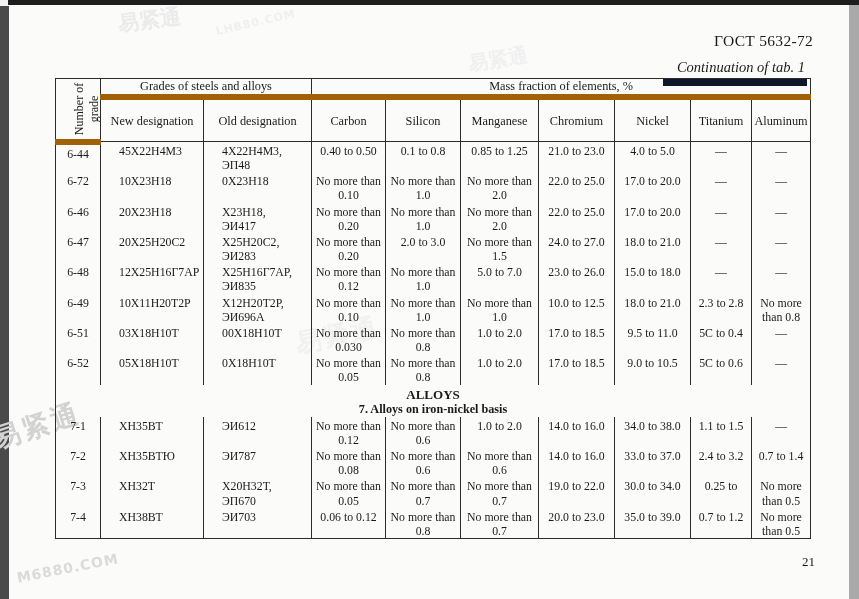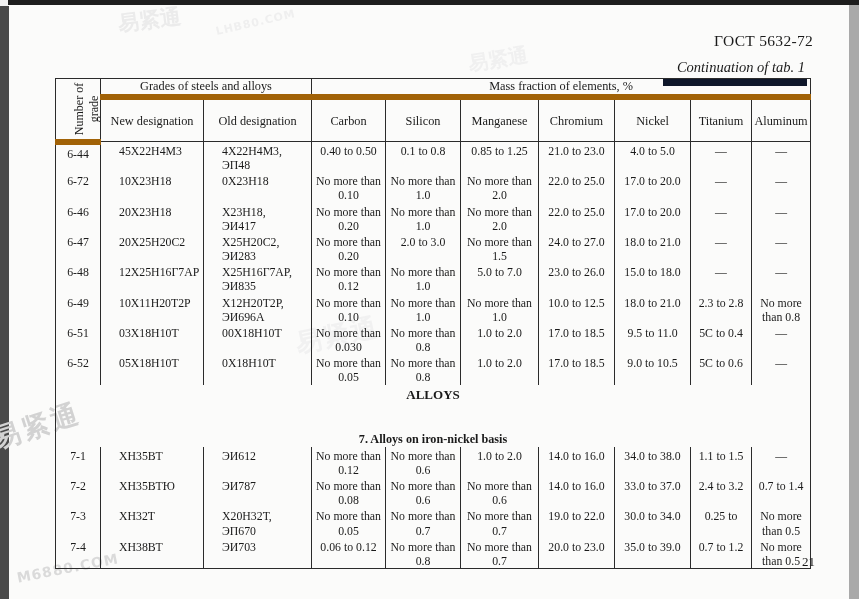--- a/index.html
+++ b/index.html
@@ -47,21 +47,21 @@
   th.corner{vertical-align:middle;padding:0;}
   .vert{
     display:block;width:62px;margin:0 auto;
     transform:rotate(-90deg);
     font-size:12px;line-height:1.25;white-space:pre-line;
   }
   tbody tr{height:29px;}
   tbody td.left{text-align:left;padding-left:18px;}
   td.section{border:none;padding-top:2px;}
   td.section .sec-title{font-weight:bold;font-size:13px;text-align:center;}
-  td.section .sec-sub{font-weight:bold;font-size:12.2px;text-align:center;margin-top:30px;}
+  td.section .sec-sub{font-weight:bold;font-size:12.2px;text-align:center;}
   tr.section-row{height:30px;}
 
   .wm{position:absolute;pointer-events:none;font-family:"DejaVu Sans",sans-serif;font-weight:bold;white-space:nowrap;}
   .wm1{left:118px;top:6px;font-size:21px;transform:rotate(-7deg);color:#ebebeb;}
   .wm2{left:215px;top:16px;font-size:11px;transform:rotate(-13deg);color:#efefef;letter-spacing:1px;}
   .wm3{left:468px;top:46px;font-size:20px;transform:rotate(-9deg);color:#f0f0f0;}
   .wm4{left:16px;top:560px;font-size:14px;transform:rotate(-11deg);color:#dadada;letter-spacing:1px;}
   .wm5{left:-8px;top:408px;font-size:27px;transform:rotate(-18deg);color:#d2d2d2;letter-spacing:3px;}
   .wm6{left:295px;top:318px;font-size:26px;transform:rotate(-12deg);color:#f1f1f1;letter-spacing:2px;}
 </style>

